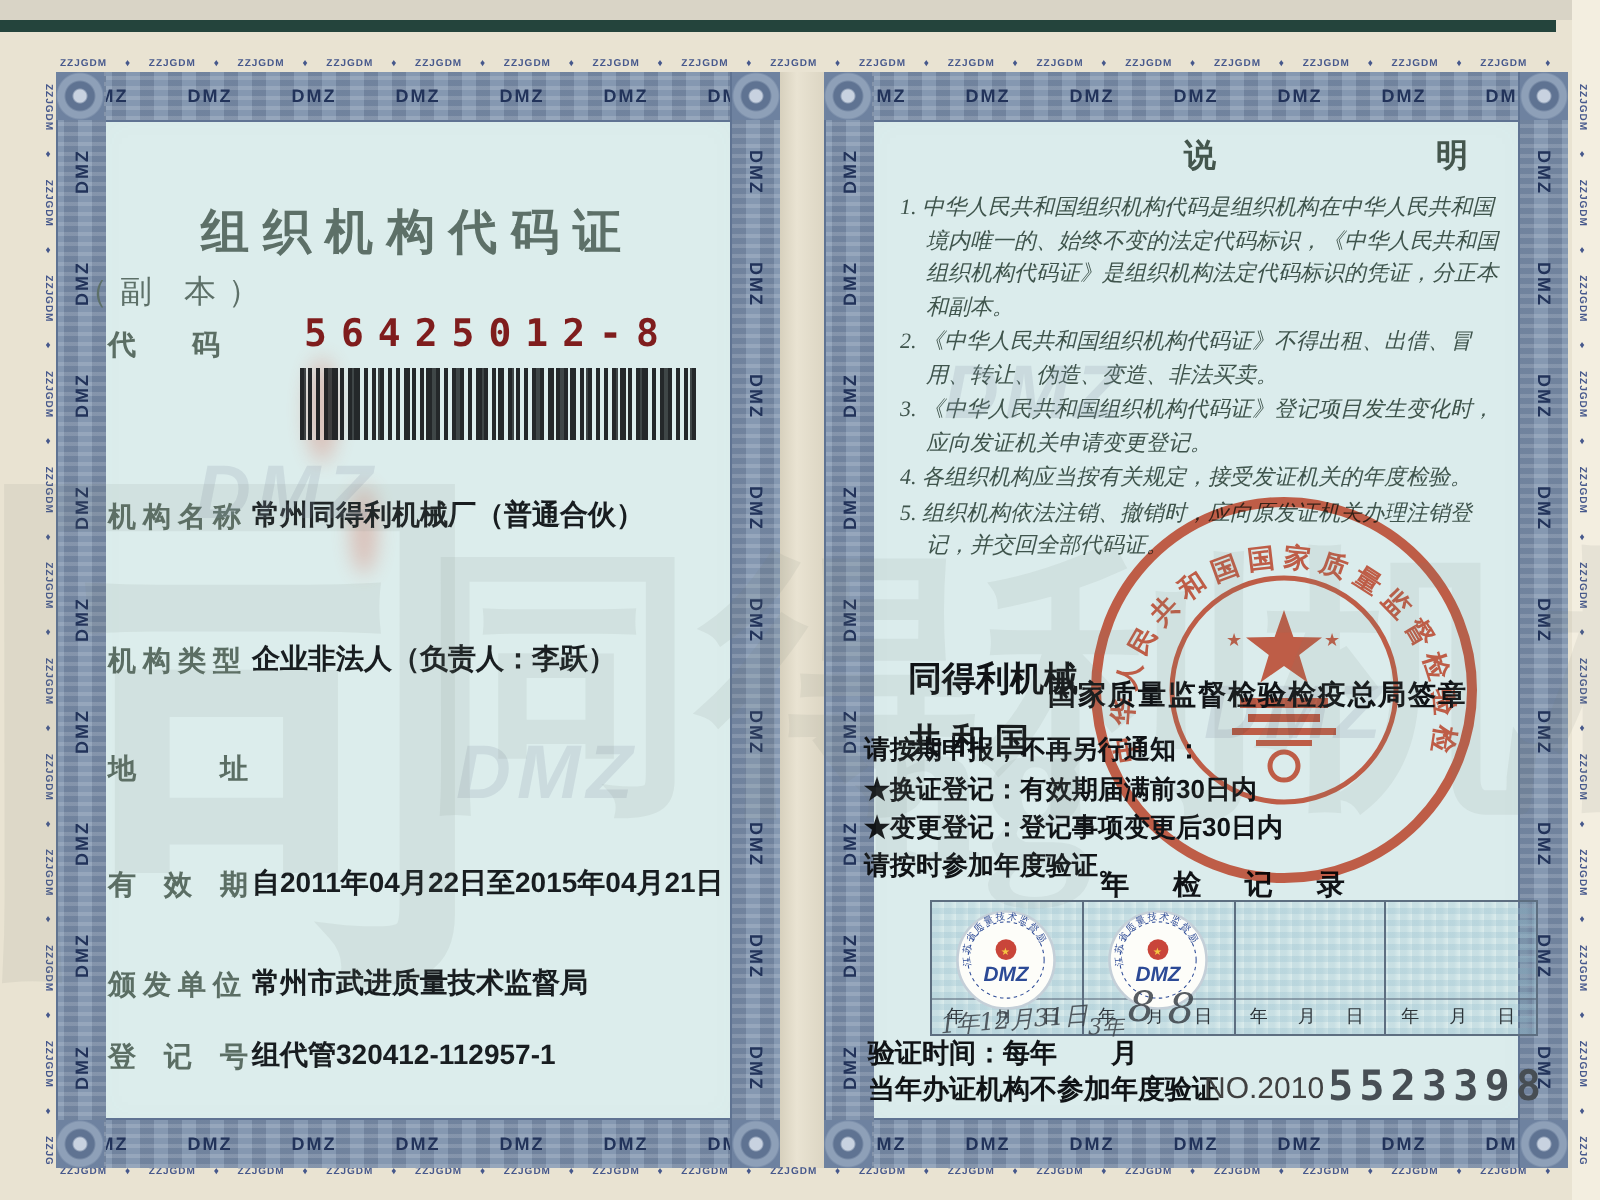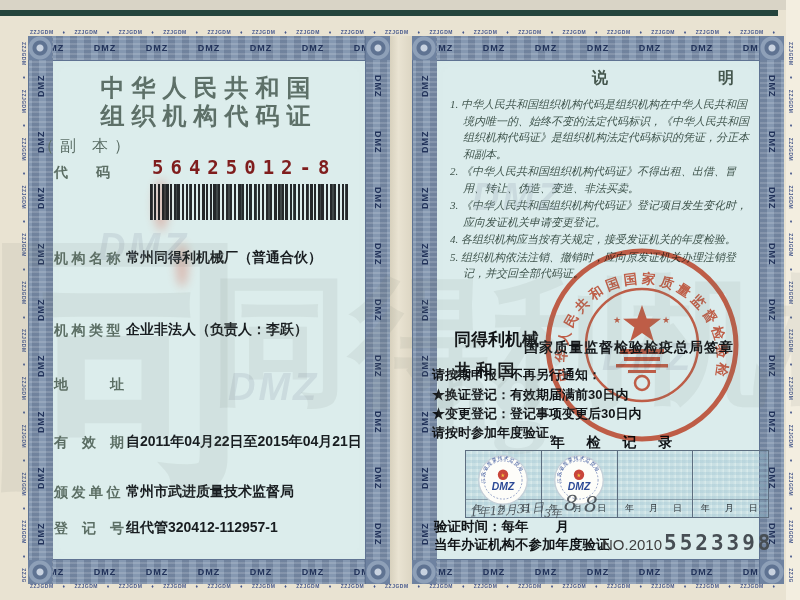--- a/index.html
+++ b/index.html
@@ -121,21 +121,20 @@
     <div class="band band-v band-right">DMZ DMZ DMZ DMZ DMZ DMZ DMZ DMZ DMZ</div>
     <div class="corner" style="left:0;top:0;"></div>
     <div class="corner" style="right:0;top:0;"></div>
     <div class="corner" style="left:0;bottom:0;"></div>
     <div class="corner" style="right:0;bottom:0;"></div>
 
     <div class="ghost-dmz" style="left:70px;top:190px;">DMZ</div>
     <div class="ghost-dmz" style="left:200px;top:330px;">DMZ</div>
     <div id="red-smudge"></div>
 
-    <div class="cert-title" style="top:36px;">中华人民共和国</div>
     <div class="cert-title" style="top:64px;">组织机构代码证</div>
     <div class="cert-sub" style="top:100px;">（副  本）</div>
 
     <div class="fld-label" style="left:26px;top:128px;">代　　码</div>
     <div class="fld-value" id="code-digits" style="left:124px;top:122px;">56425012-8</div>
     <div id="barcode"></div>
 
     <div class="fld-label" style="left:26px;top:214px;">机 构 名 称</div>
     <div class="fld-value" style="left:98px;top:212px;width:240px;">常州同得利机械厂（普通合伙）</div>
 

